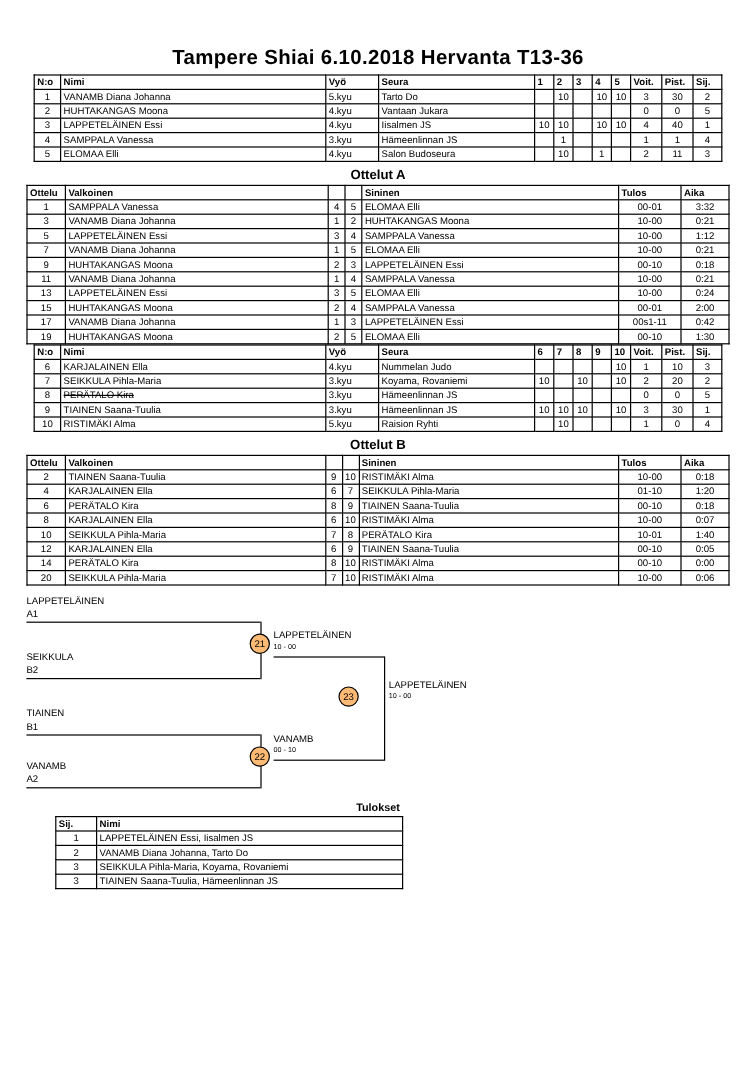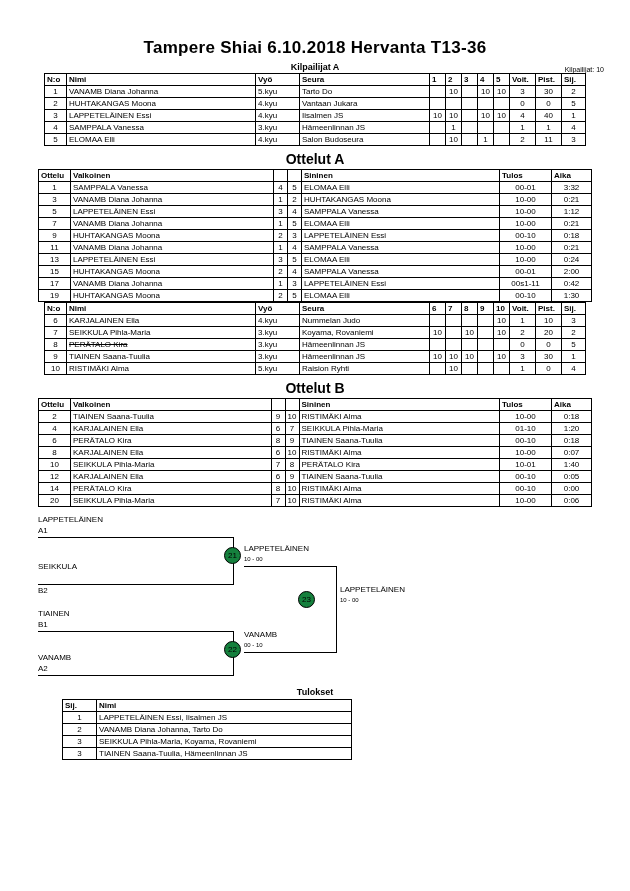--- a/index.html
+++ b/index.html
@@ -8,21 +8,21 @@
     background: #ffffff;
   }
   body {
     width: 630px; height: 891px;
     font-family: "Liberation Sans", sans-serif;
     font-size: 8px;
     color: #000000;
     position: relative;
     overflow: hidden;
   }
-  .page { padding: 0 16px; }
+  .page { padding: 0 0; }
 
   .title {
     text-align: center;
     font-size: 17px;
     font-weight: bold;
     letter-spacing: 0.3px;
     margin-top: 38px;
     margin-bottom: 4px;
   }
   .subhead {
@@ -34,21 +34,21 @@
   }
   .count-right {
     position: absolute;
     right: 10px;
     top: 4px;
     font-size: 7px;
     font-weight: normal;
   }
   .section-label {
     text-align: center;
-    font-size: 14px;
+    font-size: 11px;
     font-weight: bold;
     margin: 5px 0 2px 0;
   }
 
   table {
     border-collapse: collapse;
     width: 100%;
     font-size: 8px;
   }
   table.bordered, table.bordered th, table.bordered td {
@@ -85,21 +85,21 @@
   }
   .bracket .ln {
     position: absolute;
     background: #000000;
   }
   .bracket .node {
     position: absolute;
     width: 17px; height: 17px;
     border-radius: 50%;
     border: 1px solid #000000;
-    background: #15803d;
+    background: #fdba74;
     text-align: center;
     line-height: 16px;
     font-size: 8px;
   }
   .bracket .score {
     position: absolute;
     font-size: 6px;
     white-space: nowrap;
   }
   .tulokset-label {
@@ -109,24 +109,20 @@
     margin: 2px 0 2px 0;
   }
 </style>
 </head>
 <body>
 
 <div class="page">
 
   <div class="title">Tampere Shiai  6.10.2018  Hervanta   T13-36</div>
 
-  <div class="subhead">
-    <span>Kilpailijat A</span>
-    <span class="count-right">Kilpailijat: 10</span>
-  </div>
 
   <div class="tbl-wrap-competitors">
     <table class="bordered">
       <thead>
           <tr id="poolA-head">
             <th style="width: 22px;">N:o</th>
             <th>Nimi</th>
             <th style="width: 44px;">Vyö</th>
             <th style="width: 130px;">Seura</th>
             <th class="c" style="width: 16px;">1</th>
@@ -510,21 +506,21 @@
     </table>
   </div>
 
   <div class="bracket">
 
     <div class="lbl" style="left:22px; top:0px;">LAPPETELÄINEN</div>
     <div class="lbl" style="left:22px; top:11px;">A1</div>
     <div class="ln" style="left:22px; top:22px; width:195px; height:1px;"></div>
 
     <div class="lbl" style="left:22px; top:47px;">SEIKKULA</div>
-    <div class="lbl" style="left:22px; top:58px;margin-top:13px;">B2</div>
+    <div class="lbl" style="left:22px; top:58px;">B2</div>
     <div class="ln" style="left:22px; top:69px; width:195px; height:1px;"></div>
 
     <div class="ln" style="left:217px; top:22px; width:1px; height:48px;"></div>
 
     <div class="node" style="left:208px; top:32px;">21</div>
     <div class="lbl" style="left:228px; top:29px;">LAPPETELÄINEN</div>
     <div class="score" style="left:228px; top:41px;">10 - 00</div>
     <div class="ln" style="left:228px; top:51px; width:92px; height:1px;"></div>
 
     <div class="lbl" style="left:22px; top:94px;">TIAINEN</div>

